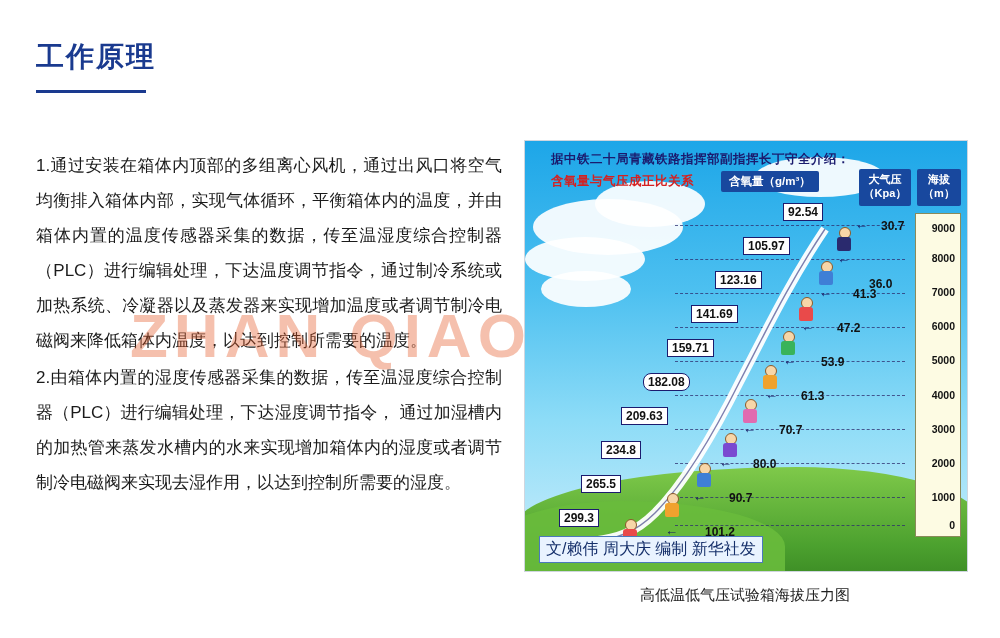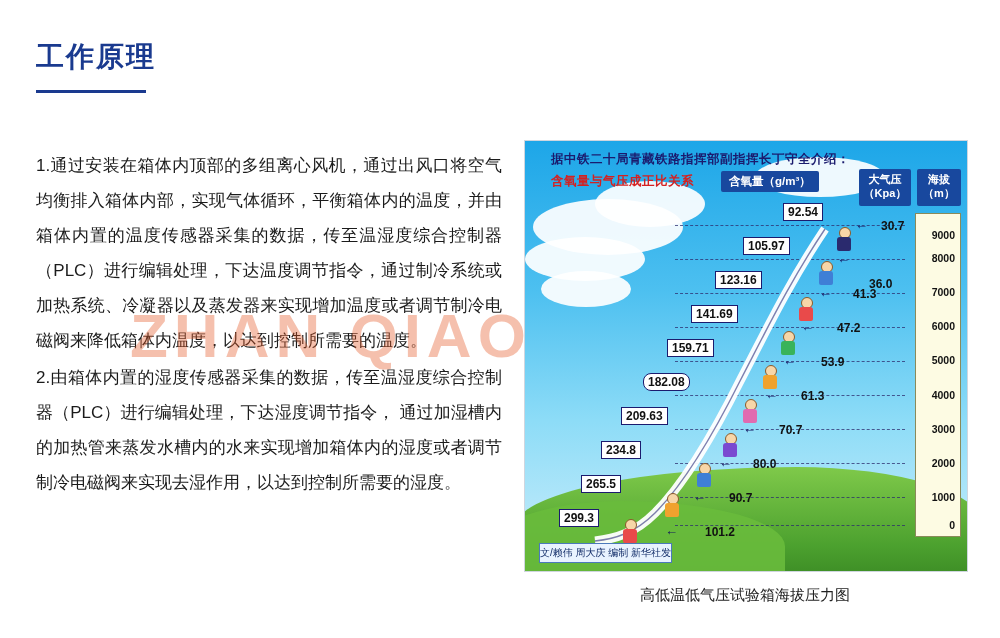--- a/index.html
+++ b/index.html
@@ -251,22 +251,22 @@
     border-radius: 3px 3px 2px 2px;
   }
 
   .credit {
     position: absolute;
     left: 14px;
     bottom: 8px;
     background: #e9f3ff;
     border: 1px solid #4b79bb;
     color: #16306b;
-    font-size: 10px;
-    padding: 2px 0;
+    font-size: 16px;
+    padding: 2px 6px;
     white-space: nowrap;
   }
 
   
   .watermark {
     position: absolute;
     left: 130px;
     top: 300px;
     font-size: 62px;
     font-weight: bold;
@@ -303,21 +303,21 @@
     <div class="ground2"></div>
 
     <div class="fig-head">据中铁二十局青藏铁路指挥部副指挥长丁守全介绍：</div>
     <div class="fig-sub">含氧量与气压成正比关系</div>
     <div class="fig-o2-label">含氧量（g/m³）</div>
 
     <div class="col-press">大气压（Kpa）</div>
     <div class="col-alt">海拔（m）</div>
 
     <div class="alt-scale">
-      <div style="top:15px;">9000</div>
+      <div style="top:8px;">9000</div>
       <div style="top:38px;">8000</div>
       <div style="top:72px;">7000</div>
       <div style="top:106px;">6000</div>
       <div style="top:140px;">5000</div>
       <div style="top:175px;">4000</div>
       <div style="top:209px;">3000</div>
       <div style="top:243px;">2000</div>
       <div style="top:277px;">1000</div>
       <div style="top:305px;">0</div>
     </div>

